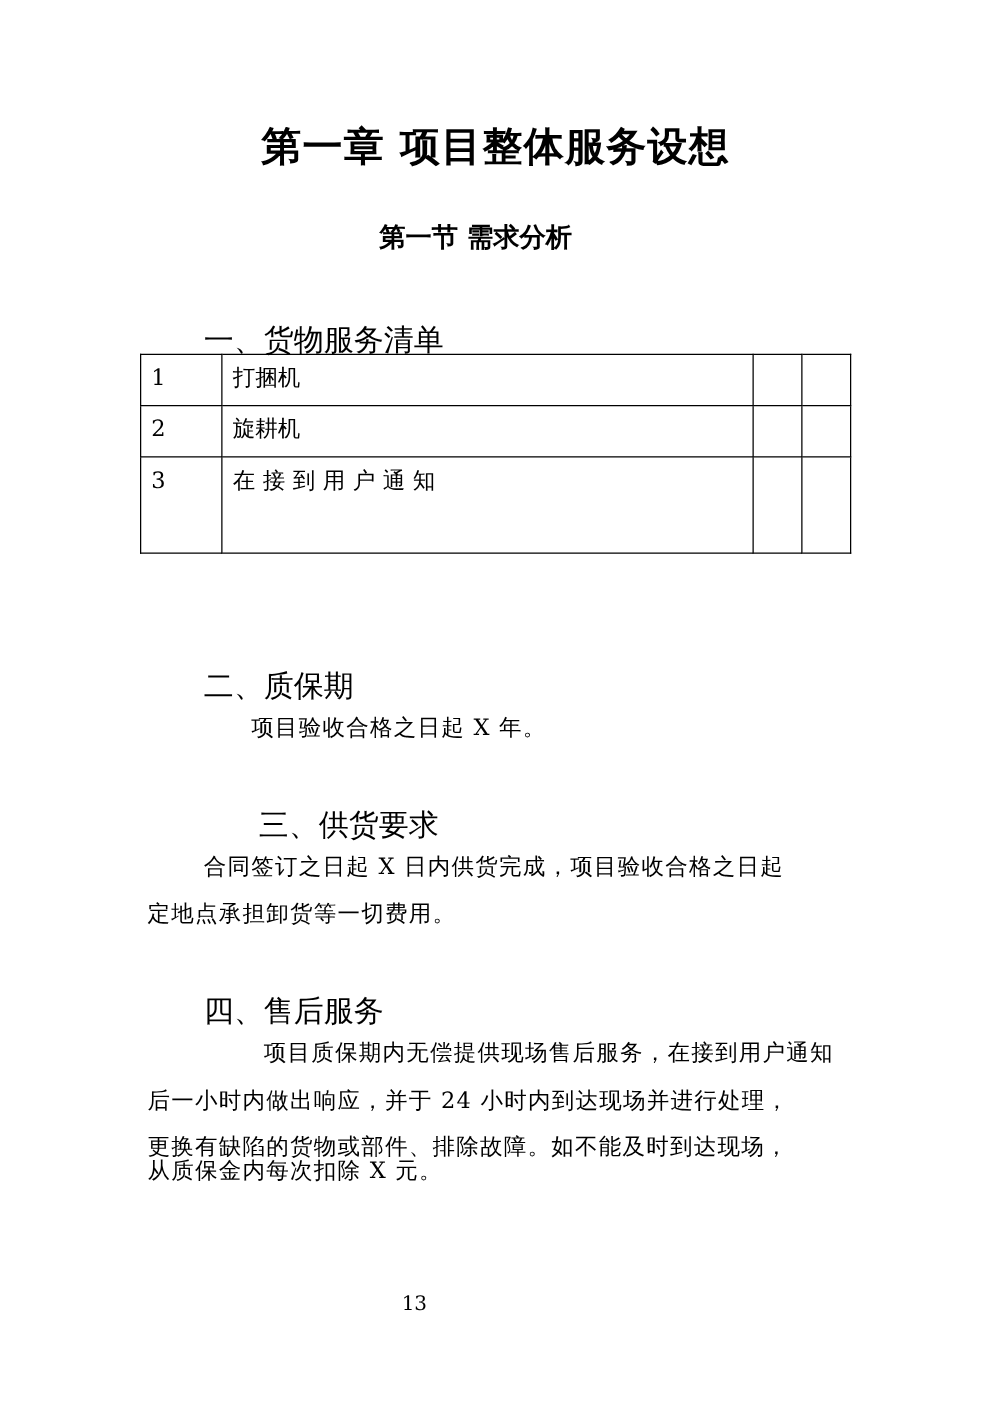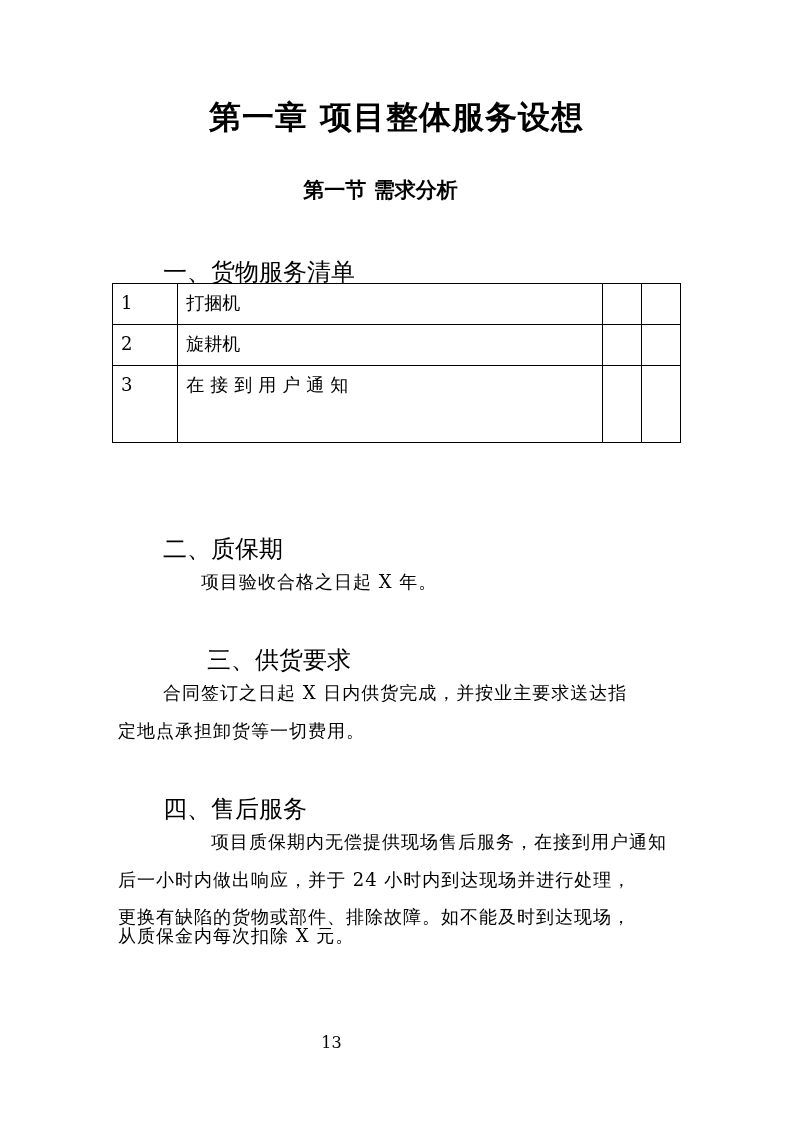--- a/index.html
+++ b/index.html
@@ -68,21 +68,21 @@
     <td></td>
     <td></td>
   </tr>
 </tbody>
   </table>
 
 <div class="abs heading" style="top:533px;">二、质保期</div>
 <div class="abs para" style="left:177px; top:570px;margin-left:24px;">项目验收合格之日起 X 年。</div>
 
 <div class="abs heading" style="top:644px;margin-left:44px;">三、供货要求</div>
-<div class="abs para" style="left:163px; top:681px;">合同签订之日起 X 日内供货完成，并按业主要求送达指</div>
+<div class="abs para" style="left:163px; top:681px;">合同签订之日起 X 日内供货完成，项目验收合格之日起</div>
 <div class="abs para" style="left:118px; top:719px;">定地点承担卸货等一切费用。</div>
 
 <div class="abs heading" style="top:793px;">四、售后服务</div>
 <div class="abs para" style="left:163px; top:830px;margin-left:48px;">项目质保期内无偿提供现场售后服务，在接到用户通知</div>
 <div class="abs para" style="left:118px; top:868px;">后一小时内做出响应，并于 24 小时内到达现场并进行处理，</div>
 <div class="abs para" style="left:118px; top:905px;">更换有缺陷的货物或部件、排除故障。如不能及时到达现场，</div>
 <div class="abs para" style="left:118px; top:924px;">从质保金内每次扣除 X 元。</div>
 
 <div class="abs page-number">13</div>
 

